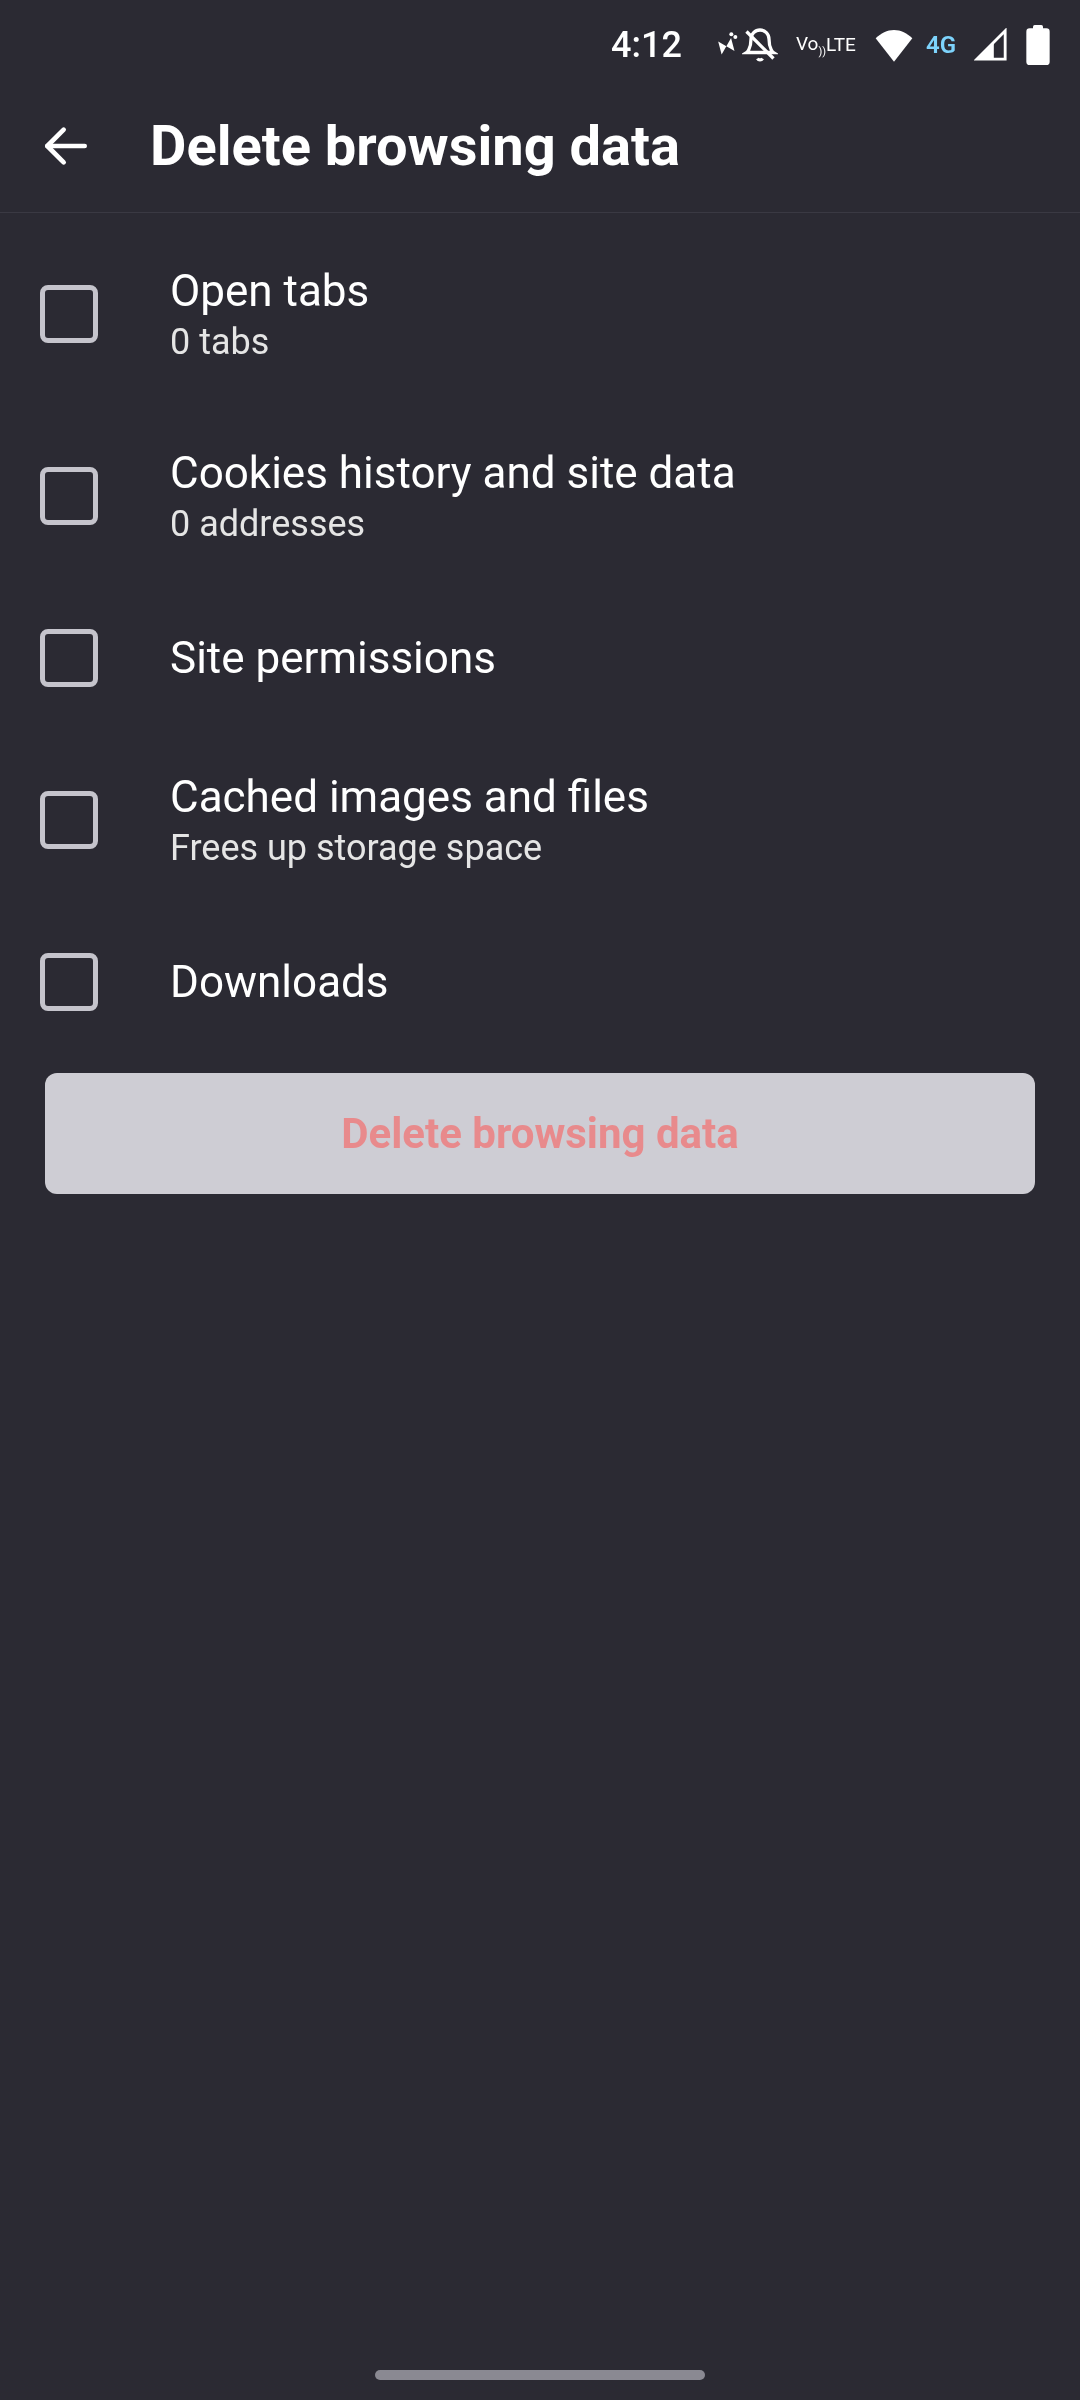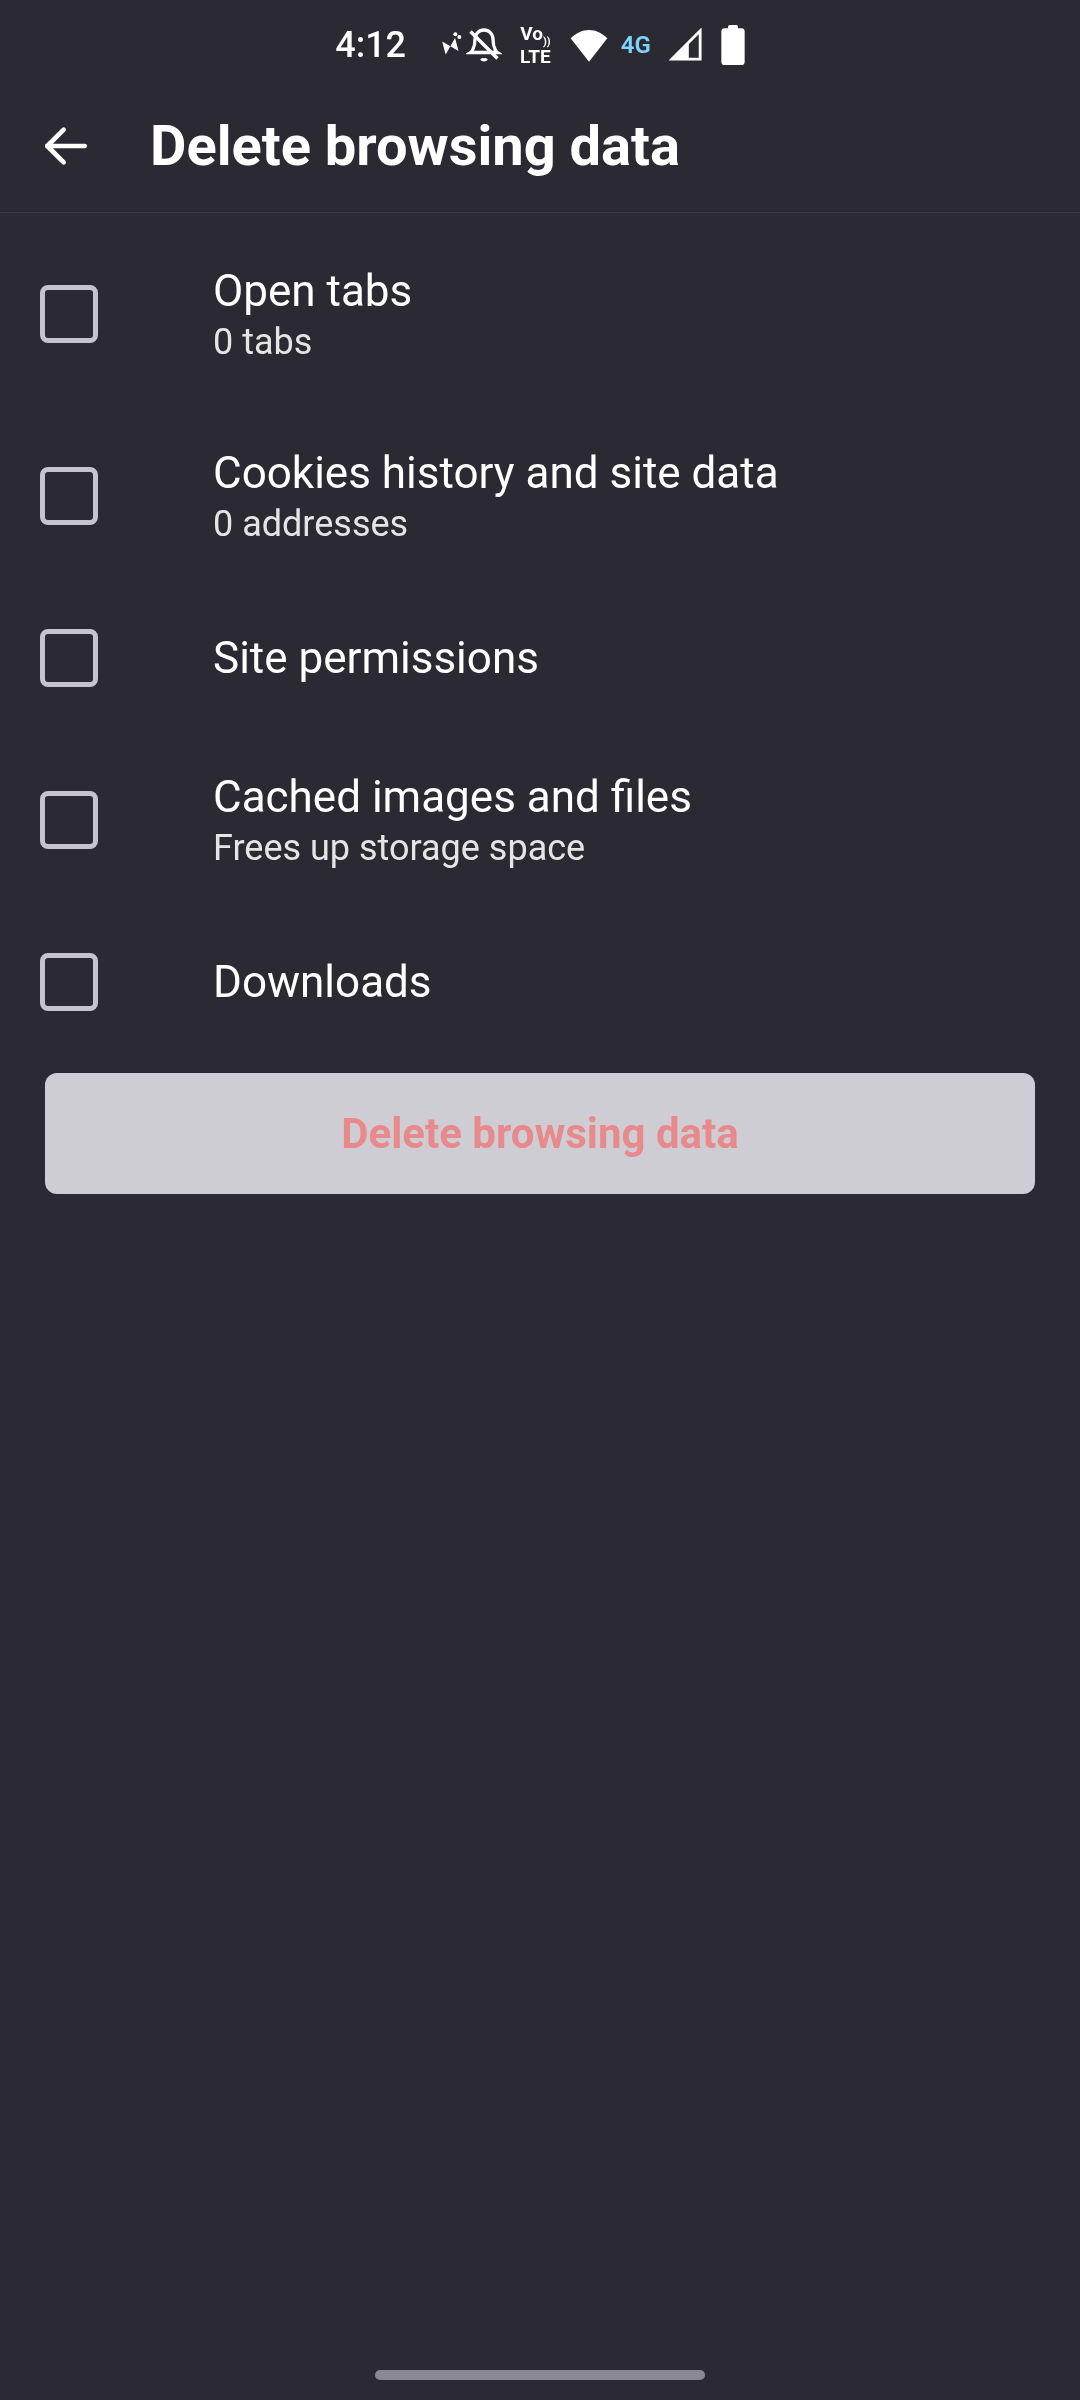--- a/index.html
+++ b/index.html
@@ -12,21 +12,21 @@
       width: 1080px;
       height: 2400px;
       background: #2b2a33;
       color: #ffffff;
       position: relative;
     }
     .status-bar {
       height: 90px;
       display: flex;
       align-items: center;
-      justify-content: center;
+      justify-content: flex-end;
       padding: 0 30px;
       font-size: 36px;
       font-weight: 500;
     }
     .status-left {
       display: flex;
       align-items: center;
       gap: 28px;
     }
     .status-right {
@@ -58,21 +58,21 @@
       font-weight: 700;
       color: #ffffff;
     }
     .list {
       padding-top: 10px;
     }
     .list-item {
       display: flex;
       align-items: center;
       padding: 42px 40px;
-      gap: 115px;
+      gap: 72px;
     }
     .checkbox {
       width: 58px;
       height: 58px;
       border: 5px solid #c5c4cc;
       border-radius: 8px;
       display: flex;
       align-items: center;
       justify-content: center;
       flex-shrink: 0;
@@ -101,24 +101,23 @@
       padding: 36px;
       background: #cecdd4;
       border-radius: 12px;
       text-align: center;
       font-size: 42px;
       font-weight: 700;
       color: #e88a8c;
     }
     .network-text {
       font-size: 19px;
-      font-weight: 700;
+      font-weight: 400;
       line-height: 1;
       display: flex;
-      flex-direction: column;
       align-items: center;
     }
     .gesture-bar {
       position: absolute;
       bottom: 20px;
       left: 50%;
       transform: translateX(-50%);
       width: 330px;
       height: 10px;
       background: #8a8992;

